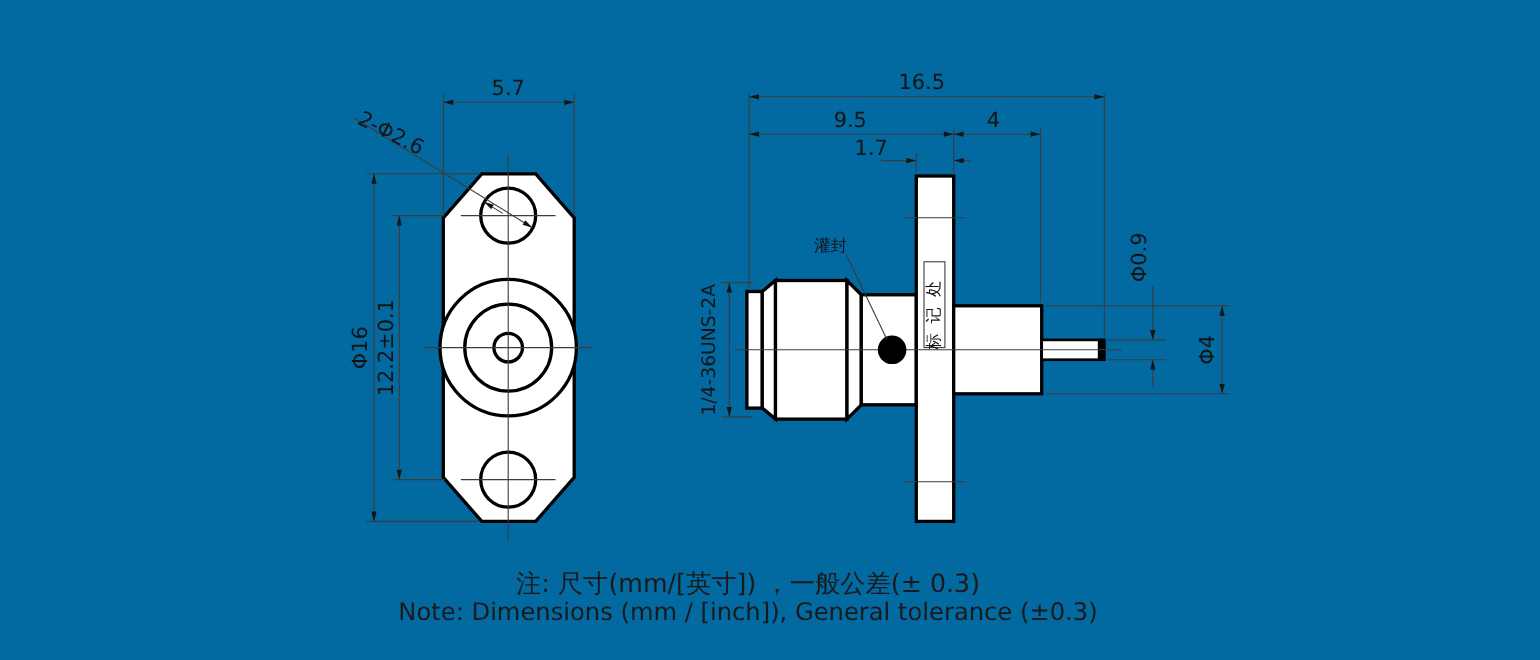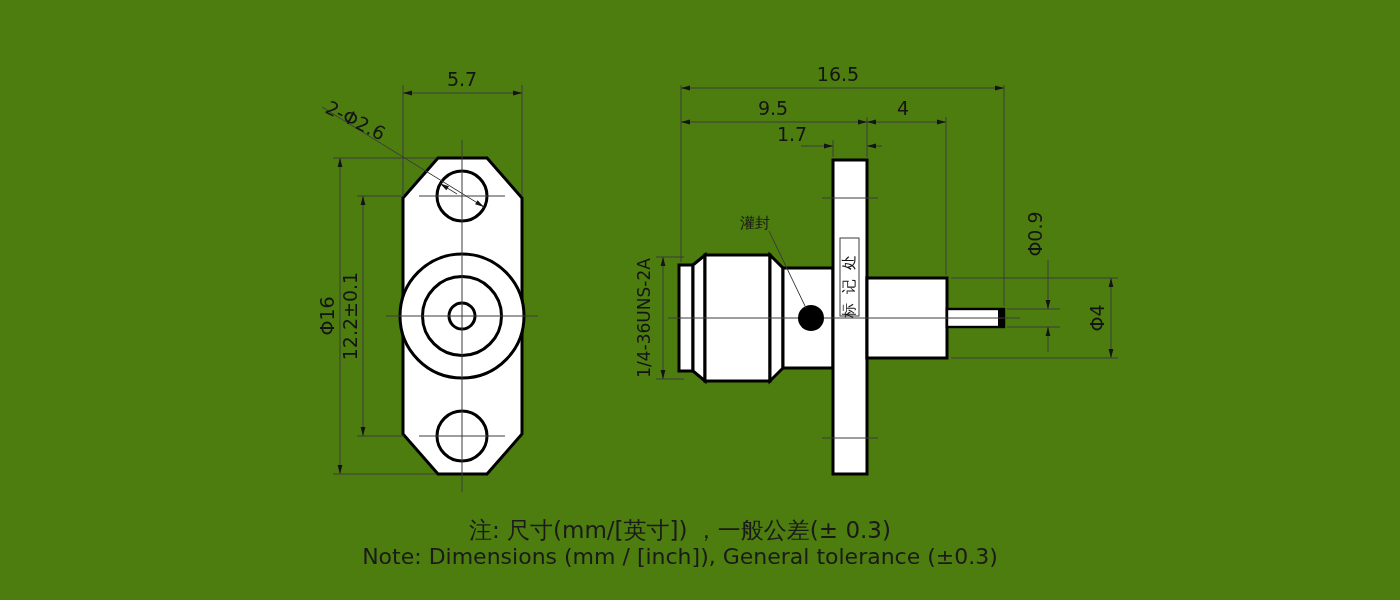--- a/index.html
+++ b/index.html
@@ -1,16 +1,16 @@
 <!DOCTYPE html>
 <html><head>
 <meta charset="utf-8">
 <style>
   html,body{margin:0;padding:0;background:#ffffff;}
-  .stage{position:relative;width:1400px;height:600px;background:#4d7c0f;overflow:hidden;
+  .stage{position:relative;width:1400px;height:600px;background:#0369a1;overflow:hidden;
          font-family:"DejaVu Sans","Liberation Sans",sans-serif;}
   svg{display:block;}
   .outline{fill:#ffffff;stroke:#000000;stroke-width:3;stroke-linejoin:miter;}
   .outline-thin{fill:#ffffff;stroke:#000000;stroke-width:2.4;}
   .solid{fill:#000000;stroke:none;}
   .cl{stroke:#3c3c3c;stroke-width:1;fill:none;}
   .dim{stroke:#3c3c3c;stroke-width:1;fill:none;}
   .dtext{font-family:"DejaVu Sans","Liberation Sans",sans-serif;font-size:19px;fill:#141414;}
   .dtext-md{font-family:"DejaVu Sans","Liberation Sans",sans-serif;font-size:17px;fill:#141414;}
   .dtext-sm{font-family:"DejaVu Sans","Liberation Sans",sans-serif;font-size:15px;fill:#141414;}

